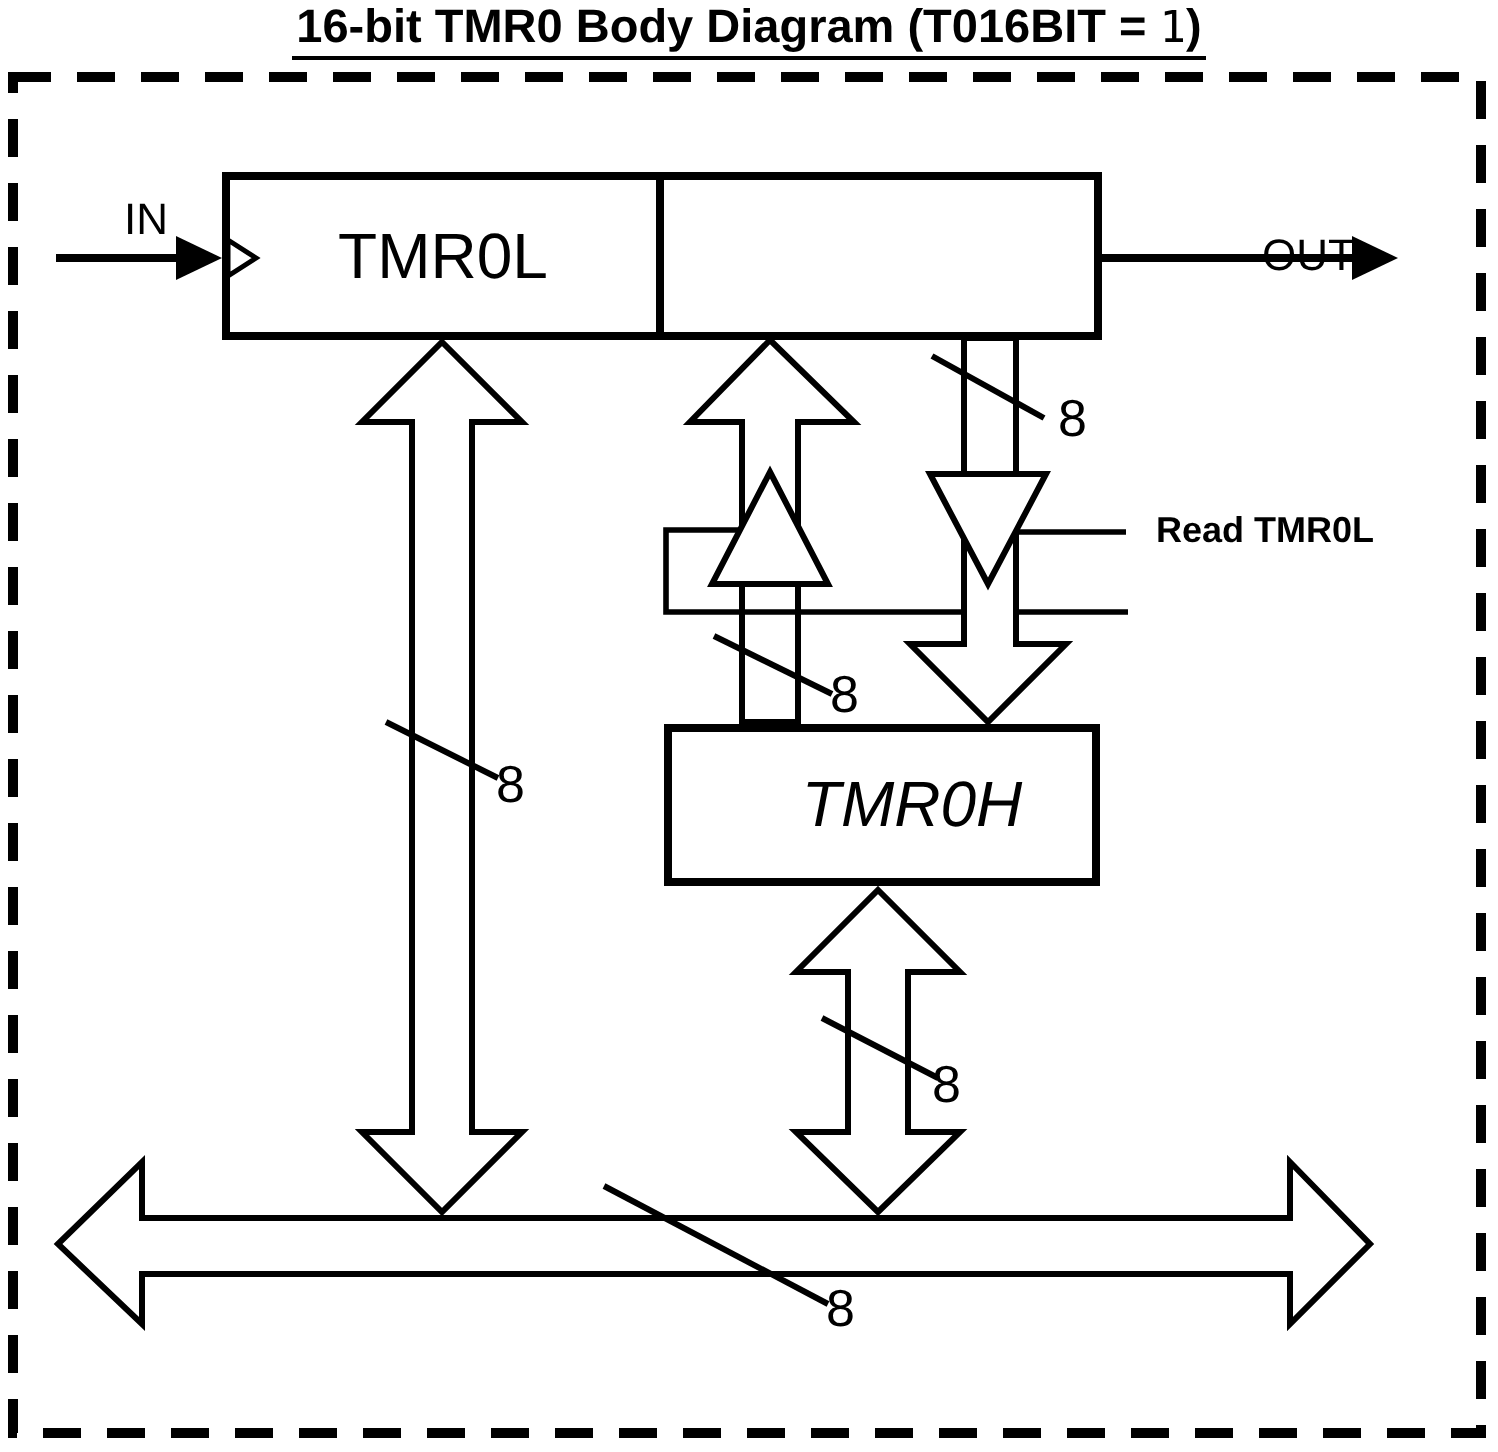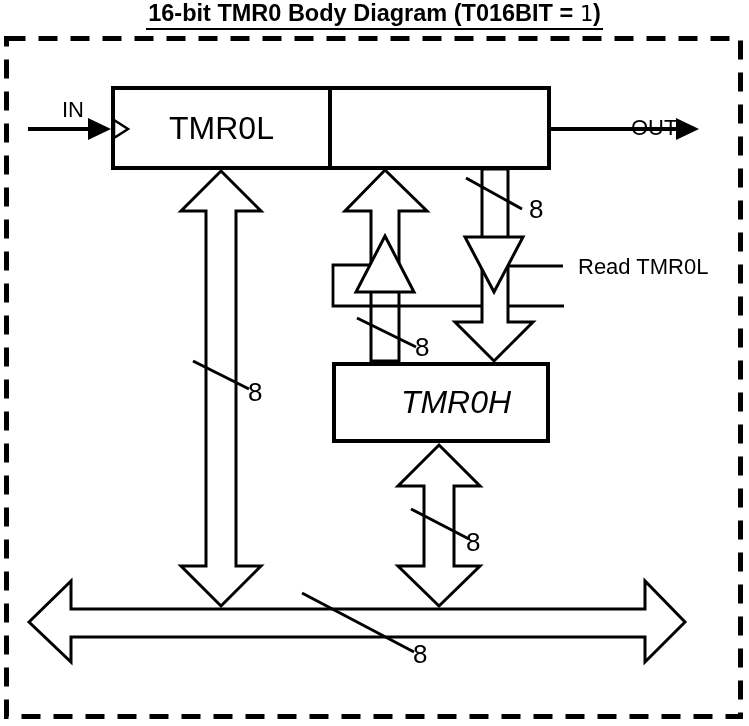--- a/index.html
+++ b/index.html
@@ -11,21 +11,21 @@
   .lbl{position:absolute;line-height:1;white-space:nowrap;color:#000;}
   .title{left:0;right:0;top:2px;text-align:center;font-weight:bold;font-size:23.5px;}
   .title .u{display:inline-block;border-bottom:2px solid #000;padding:0 2px 2px 2px;}
   .title .mono{font-family:"DejaVu Sans Mono", monospace;font-weight:normal;font-size:22px;}
   .port{font-size:22px;}
   .boxlbl{position:absolute;display:flex;align-items:center;justify-content:center;
           text-align:center;line-height:1;}
   .reg{font-size:32px;text-align:center;}
   .t0h{font-size:28px;line-height:30px;flex-direction:column;}
   .w8{font-size:26px;}
-  .sig{font-size:22px;}
+  .sig{font-size:18px;font-weight:bold;}
   .buslbl{font-size:29px;}
 </style>
 </head>
 <body>
 
 <div class="stage">
 
   <svg width="749" height="726" viewBox="0 0 749 726">
 
     <rect x="6.5" y="38.5" width="734" height="678" fill="none" stroke="#000" stroke-width="5" stroke-dasharray="19 13"></rect>

